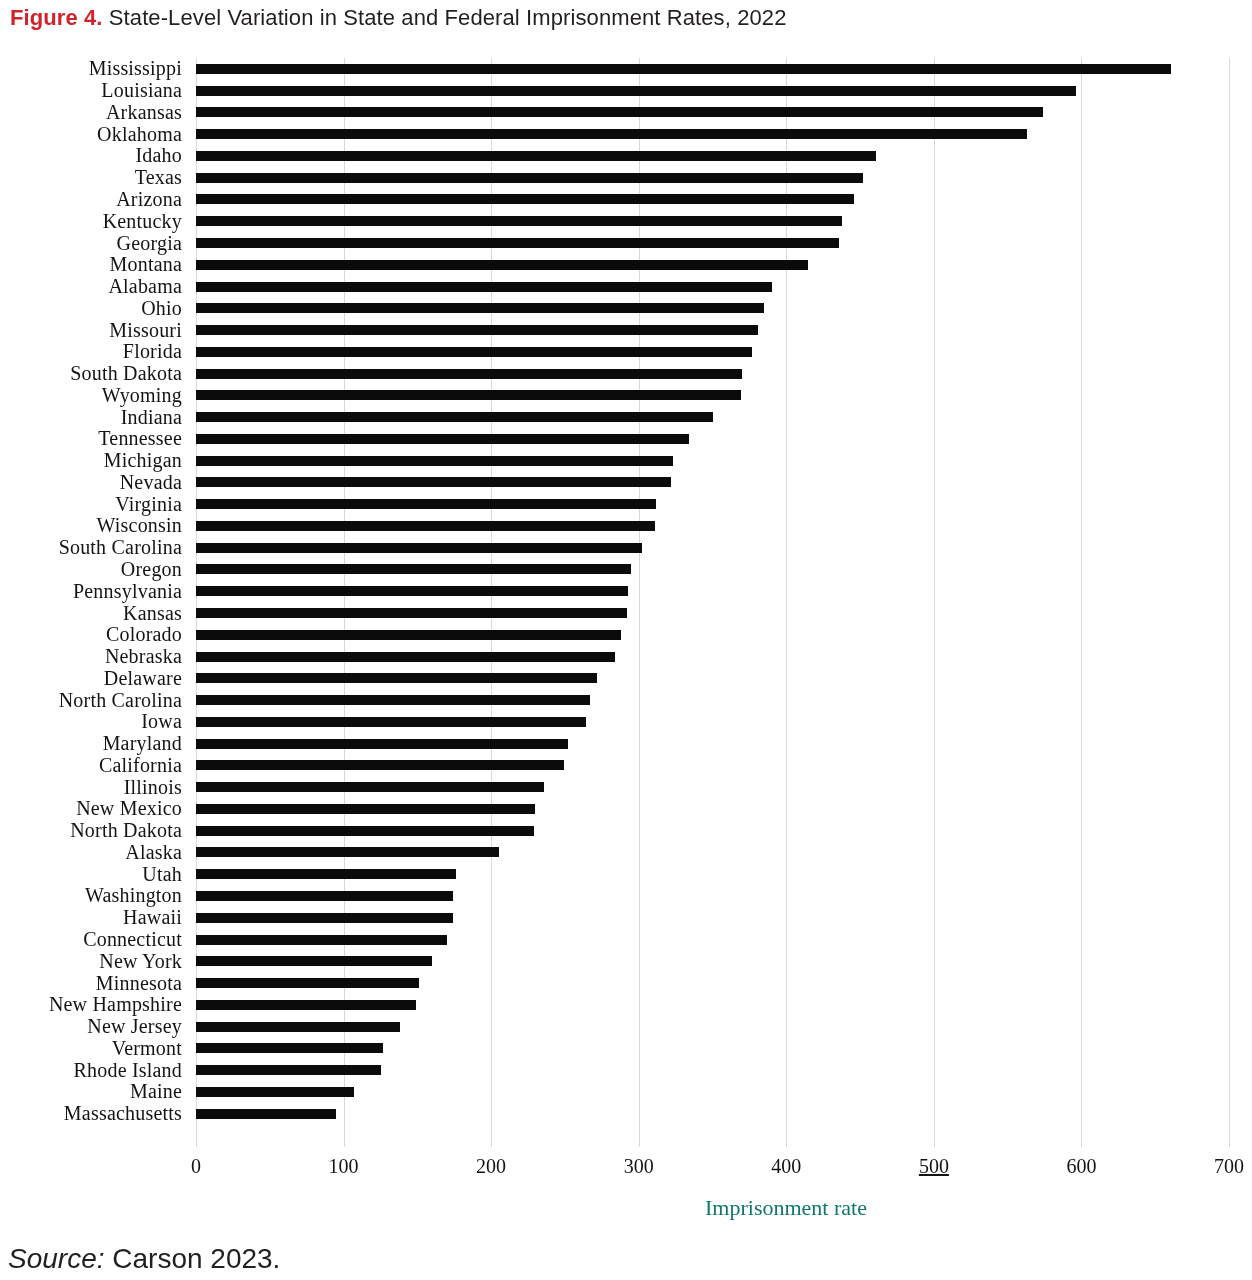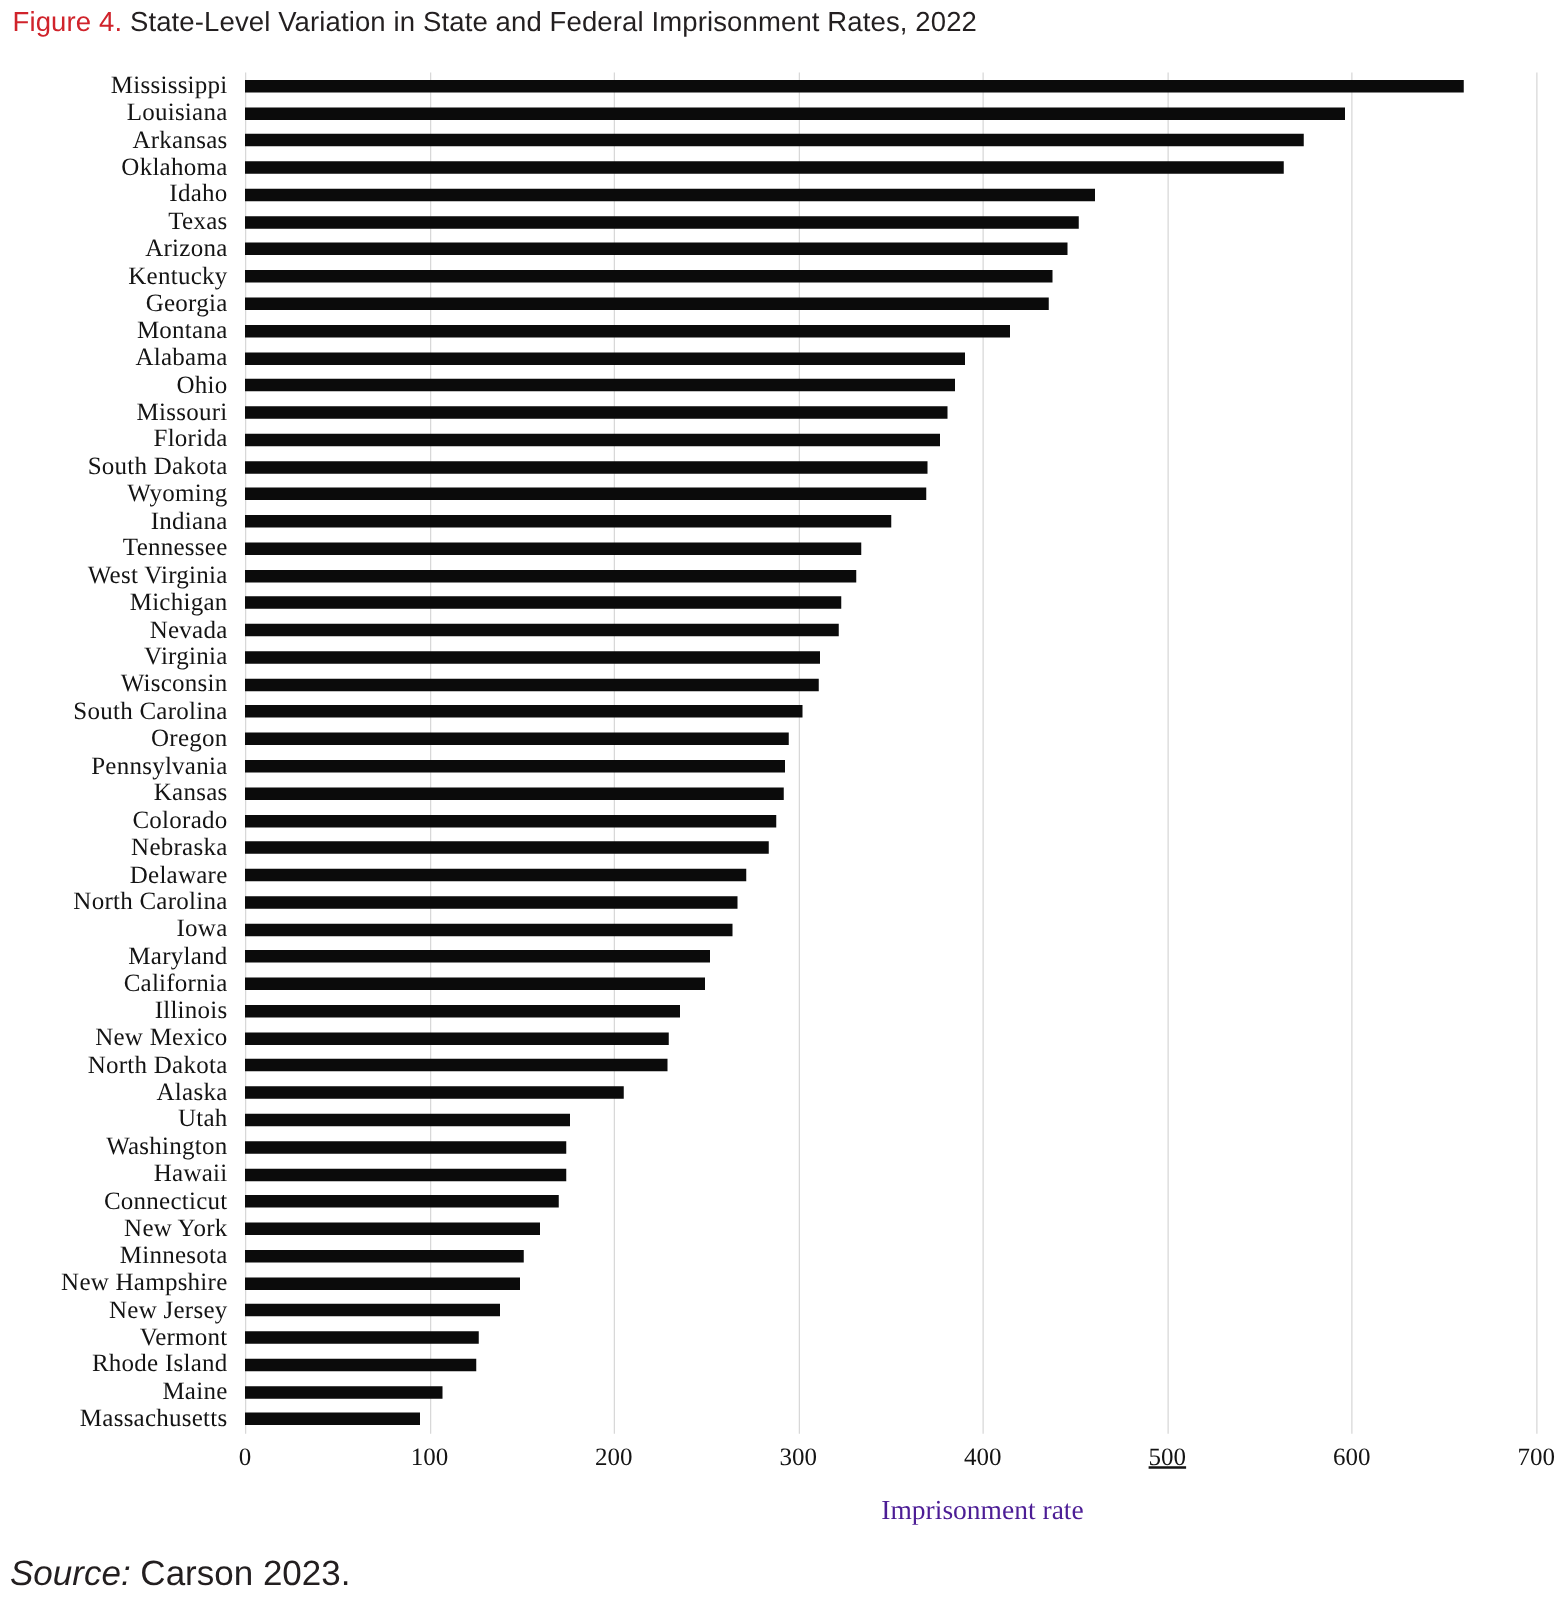--- a/index.html
+++ b/index.html
@@ -7,21 +7,21 @@
     width:1252px;height:1280px;position:relative;overflow:hidden;
     font-family:"Liberation Sans",sans-serif;
     -webkit-font-smoothing:antialiased;
   }
   
   .title{
     position:absolute;left:10px;top:5px;
     font-size:22px;line-height:26px;color:#231f20;
     letter-spacing:0.1px;white-space:nowrap;
   }
-  .fig-label{color:#d0232b;font-weight:normal;}
+  .fig-label{color:#d0232b;font-weight:bold;}
   
   .plot-area{
     position:absolute;left:196px;top:58px;width:1033px;height:1089px;
   }
   .gridline{
     position:absolute;top:0;bottom:0;width:1px;background:#d8d8d8;
   }
   .rows{
     position:absolute;left:0;top:58px;width:1252px;height:1089px;
   }
@@ -47,21 +47,21 @@
     position:absolute;left:196px;top:1153px;width:1033px;height:26px;
   }
   .x-tick{
     position:absolute;transform:translateX(-50%);
     font-family:"Liberation Serif","DejaVu Serif",serif;
     font-size:20px;line-height:26px;color:#141414;
   }
   .x-label{
     position:absolute;left:786px;top:1195px;transform:translateX(-50%);
     font-family:"Liberation Serif","DejaVu Serif",serif;
-    font-size:22px;color:#4c1d95;white-space:nowrap;
+    font-size:22px;color:#0f766e;white-space:nowrap;
   }
   
   .source{
     position:absolute;left:8px;top:1243px;
     font-size:28px;color:#231f20;white-space:nowrap;
   }
   .src-label{font-style:italic;}
 </style>
 </head>
 <body>
@@ -182,26 +182,20 @@
         <div class="bar" style="width: 516.5px; background: rgb(11, 11, 11);"></div>
       </div>
     </div>
     <div class="row">
       <span class="state-label">Tennessee</span>
       <div class="track">
         <div class="bar" style="width: 492.9px; background: rgb(11, 11, 11);"></div>
       </div>
     </div>
     <div class="row">
-      <span class="state-label">West Virginia</span>
-      <div class="track">
-        <div class="bar" style="width: 488.5px; background: rgb(11, 11, 11);"></div>
-      </div>
-    </div>
-    <div class="row">
       <span class="state-label">Michigan</span>
       <div class="track">
         <div class="bar" style="width: 476.7px; background: rgb(11, 11, 11);"></div>
       </div>
     </div>
     <div class="row">
       <span class="state-label">Nevada</span>
       <div class="track">
         <div class="bar" style="width: 475.2px; background: rgb(11, 11, 11);"></div>
       </div>

